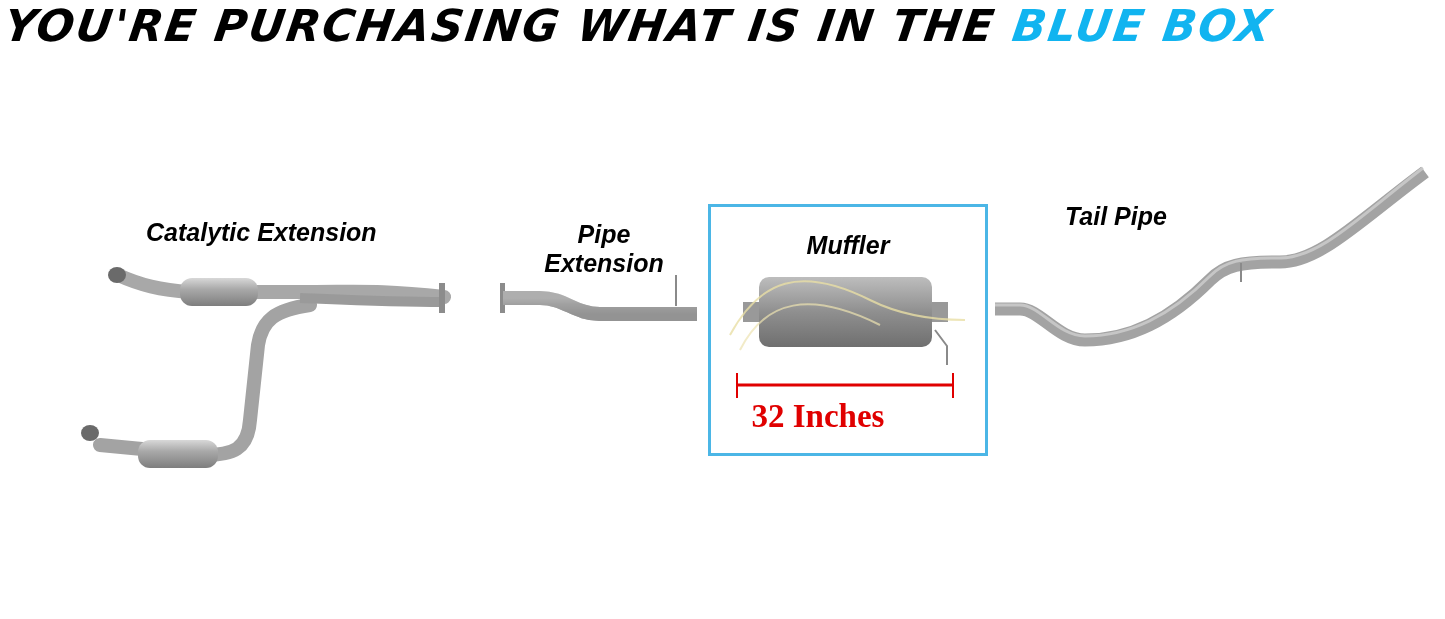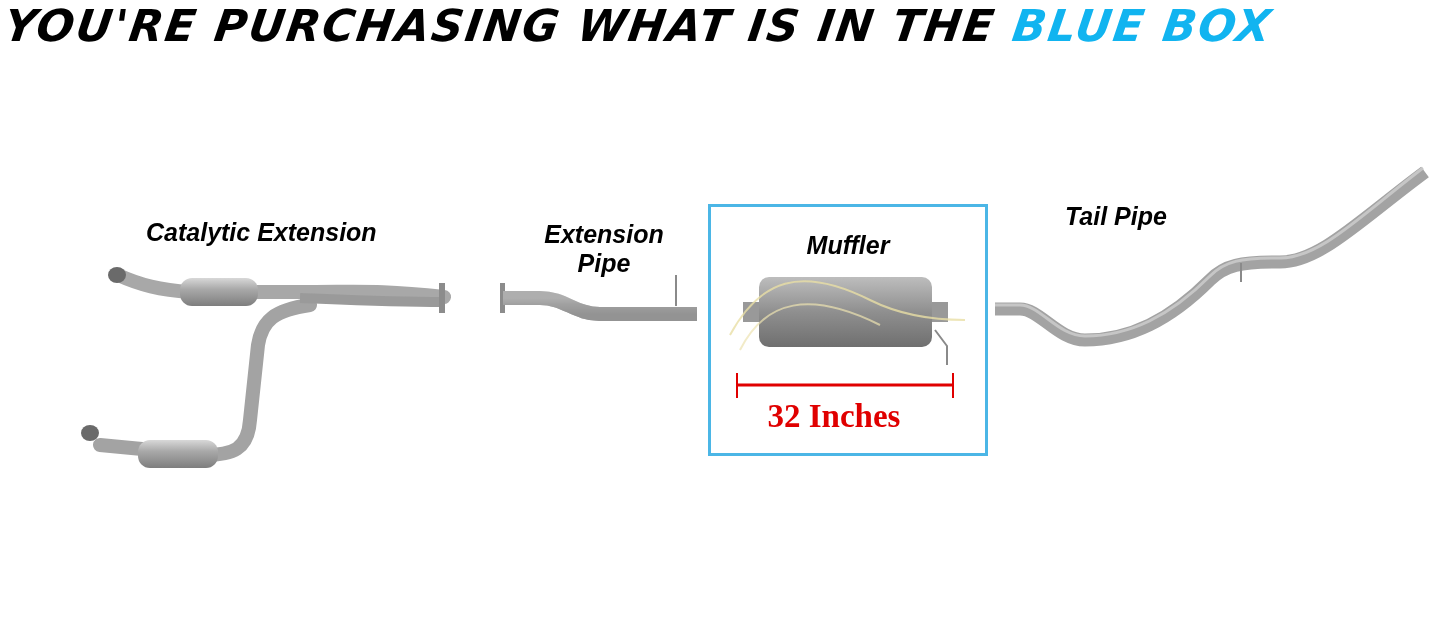--- a/index.html
+++ b/index.html
@@ -83,23 +83,23 @@
   <g>
     <path d="M995,309 L1020,309 C1040,309 1058,340 1085,340 C1130,340 1170,320 1210,280 C1225,265 1240,262 1280,262 C1320,262 1360,220 1425,172" fill="none" stroke="#a3a3a3" stroke-width="13" stroke-linejoin="round"></path>
     <path d="M995,305 L1020,305 C1040,305 1058,336 1085,336 C1130,336 1170,316 1210,276 C1225,261 1240,258 1280,258 C1320,258 1360,216 1423,168" fill="none" stroke="#c6c6c6" stroke-width="3"></path>
     <line x1="1241" y1="263" x2="1241" y2="282" stroke="#8a8a8a" stroke-width="2"></line>
   </g>
 </svg>
 
 <div class="label" style="left:146px; top:218px;">Catalytic Extension</div>
 
 <div class="label" style="left:528px; top:220px; width:152px;">
+  <div>Pipe</div>
   <div>Extension</div>
-  <div>Pipe</div>
 </div>
 
 <div class="label" style="left:1065px; top:202px;">Tail Pipe</div>
 
 <div class="bluebox"></div>
 
 <div class="label" style="left:708px; top:231px; width:280px;">Muffler</div>
 
-<div class="measure" style="left:708px; top:398px; width:252px;">32 Inches</div>
+<div class="measure" style="left:692px; top:398px; width:252px;">32 Inches</div>
 
 </body></html>

